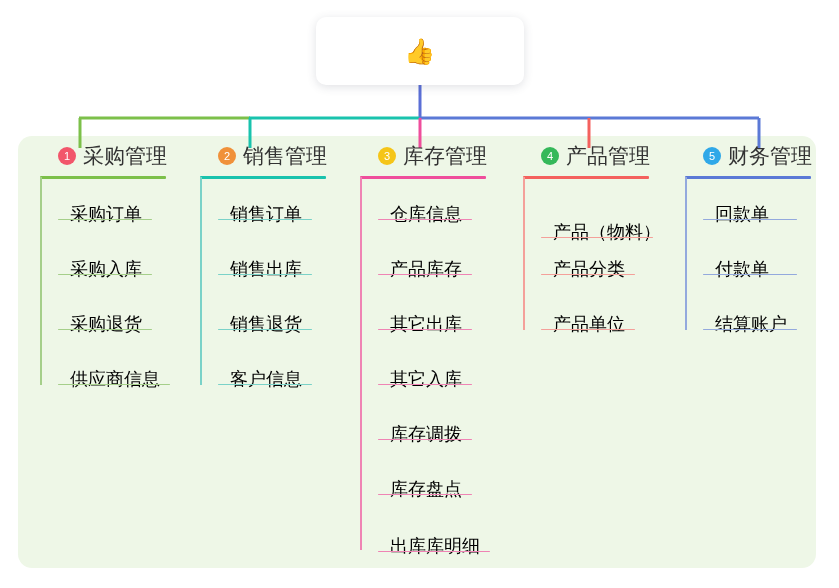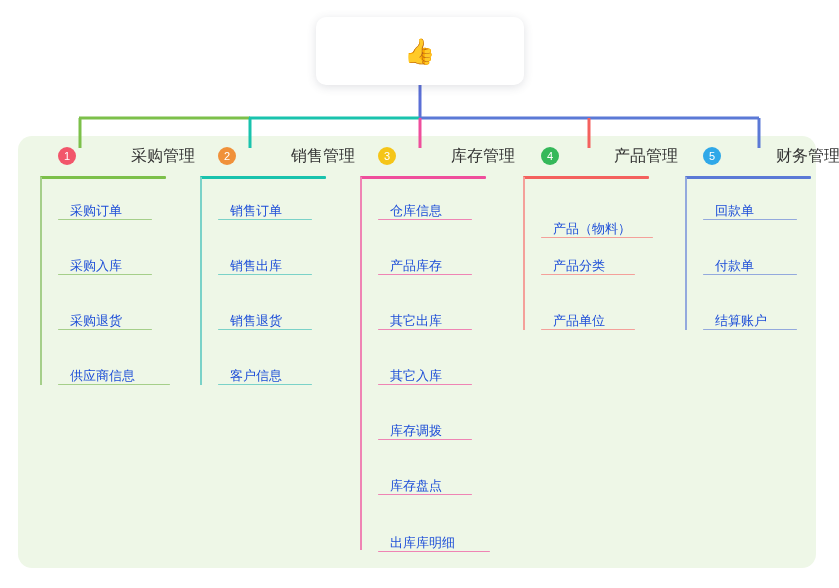--- a/index.html
+++ b/index.html
@@ -102,42 +102,41 @@
     height: 18px;
     border-radius: 50%;
     color: #ffffff;
     font-size: 11px;
     line-height: 18px;
     text-align: center;
     font-weight: normal;
     flex: 0 0 auto;
   }
   .col-title {
-    font-size: 16px;
+    font-size: 21px;
     color: #333333;
     white-space: nowrap;
-    margin-left: 48px;
   }
   .col-rule {
     position: absolute;
     left: 0;
     top: 40px;
     height: 3px;
     width: 126px;
     border-radius: 1px;
   }
 
   .leaf {
     position: absolute;
     left: 18px;
     height: 18px;
   }
   .leaf-label {
-    font-size: 13px;
-    color: #1d4ed8;
+    font-size: 18px;
+    color: #000000;
     white-space: nowrap;
     display: block;
     padding-left: 12px;
     padding-bottom: 4px;
   }
   .leaf-rule {
     position: absolute;
     left: 0;
     bottom: 0;
     height: 1.5px;

